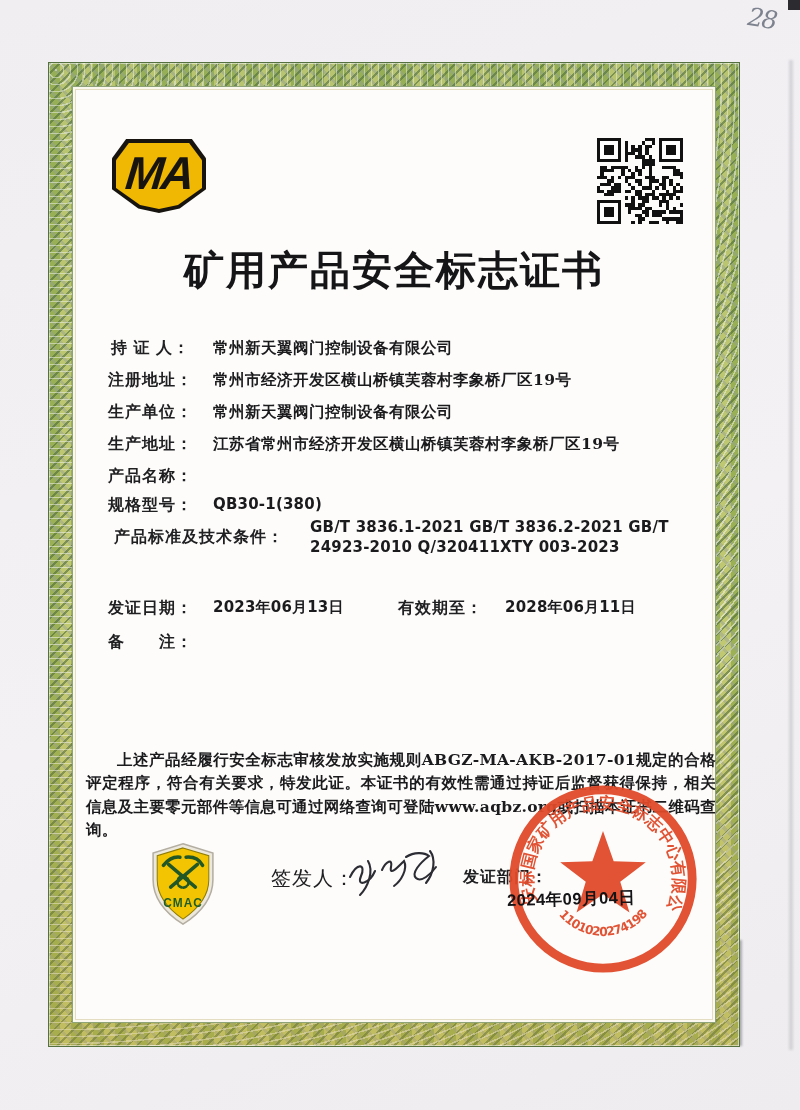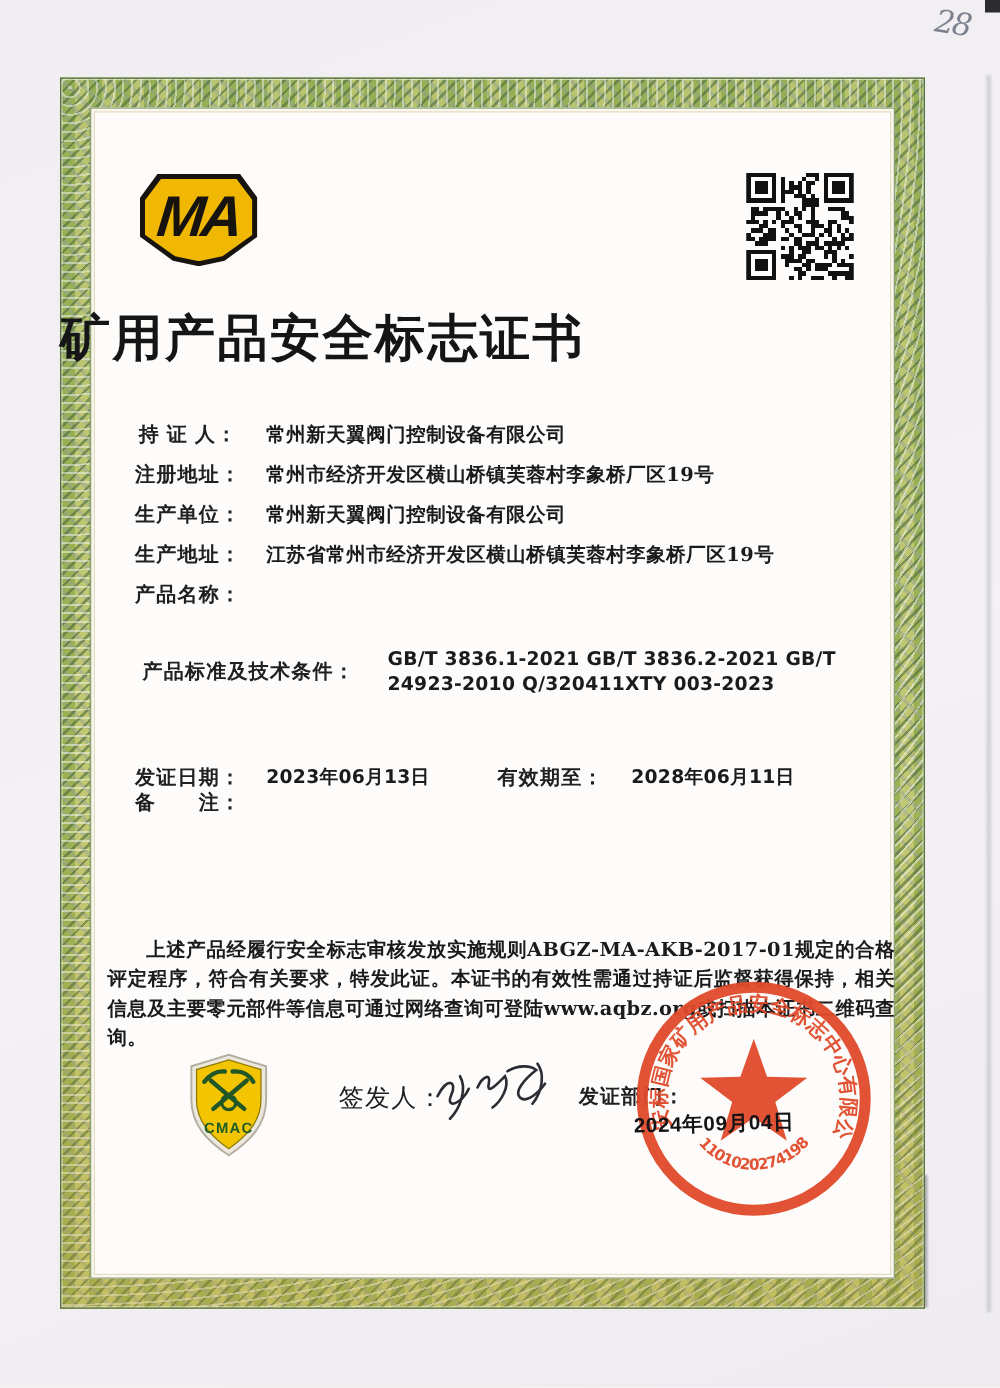--- a/index.html
+++ b/index.html
@@ -66,20 +66,21 @@
   }
   .cert-no .lbl{font-size:17.5px;font-weight:600;letter-spacing:.5px;}
   .cert-no .val{font-size:19px;font-weight:500;margin-left:8px;letter-spacing:.5px;}
 
   
   .qr{position:absolute;left:597px;top:138px;width:86px;height:86px;}
 
   
   .title{
     position:absolute;left:48px;top:243px;width:692px;margin:0;
+    text-align:center;
     font-family:"DejaVu Serif", serif;
     font-size:40px;font-weight:900;color:#151517;letter-spacing:2px;
   }
 
   
   .row{position:absolute;left:88px;display:flex;align-items:flex-start;}
   .row .lbl{
     flex:0 0 125px;font-weight:700;font-size:16px;color:#202022;
     letter-spacing:1px;white-space:nowrap;text-align:center;
   }
@@ -87,21 +88,21 @@
   .row .val{
     font-family:"DejaVu Serif", serif;font-weight:700;font-size:15.5px;color:#1b1b1d;
     letter-spacing:.5px;
   }
   .row .val.num{font-family:"DejaVu Sans", sans-serif;font-size:15px;letter-spacing:.2px;}
   .r1{top:338px}.r2{top:370px}.r3{top:402px}.r4{top:434px}.r5{top:466px}
   .r6{top:495px}
   .r7{top:517px;align-items:center;}
   .r7 .val{width:398px;line-height:1.35;}
   .r8{top:562px}
-  .rdates{top:612px}
+  .rdates{top:598px}
   .rdates .val{flex:0 0 185px;}
   .rdates .lbl2{flex:0 0 107px;font-weight:700;font-size:16px;color:#202022;letter-spacing:1px;white-space:nowrap;}
   .rremark{top:632px}
 
   
   .statement{
     position:absolute;left:86px;top:732px;width:630px;
     font-family:"DejaVu Serif", serif;font-weight:700;
     font-size:15.5px;line-height:1.52;color:#1b1b1d;
     text-align:justify;text-indent:2em;letter-spacing:.3px;
@@ -379,20 +380,24 @@
     <span class="lbl">生产单位：</span>
     <span class="val">常州新天翼阀门控制设备有限公司</span>
   </div>
   <div class="row r4">
     <span class="lbl">生产地址：</span>
     <span class="val">江苏省常州市经济开发区横山桥镇芙蓉村李象桥厂区19号</span>
   </div>
   <div class="row r5">
     <span class="lbl">产品名称：</span>
   </div>
+  <div class="row r6">
+    <span class="lbl">规格型号：</span>
+    <span class="val num">QB30-1(380)</span>
+  </div>
   <div class="row r7 wide-lbl">
     <span class="lbl">产品标准及技术条件：</span>
     <span class="val num">GB/T 3836.1-2021 GB/T 3836.2-2021 GB/T 24923-2010 Q/320411XTY 003-2023</span>
   </div>
 
   <div class="row rdates">
     <span class="lbl">发证日期：</span>
     <span class="val num">2023年06月13日</span>
     <span class="lbl2">有效期至：</span>
     <span class="val num">2028年06月11日</span>

